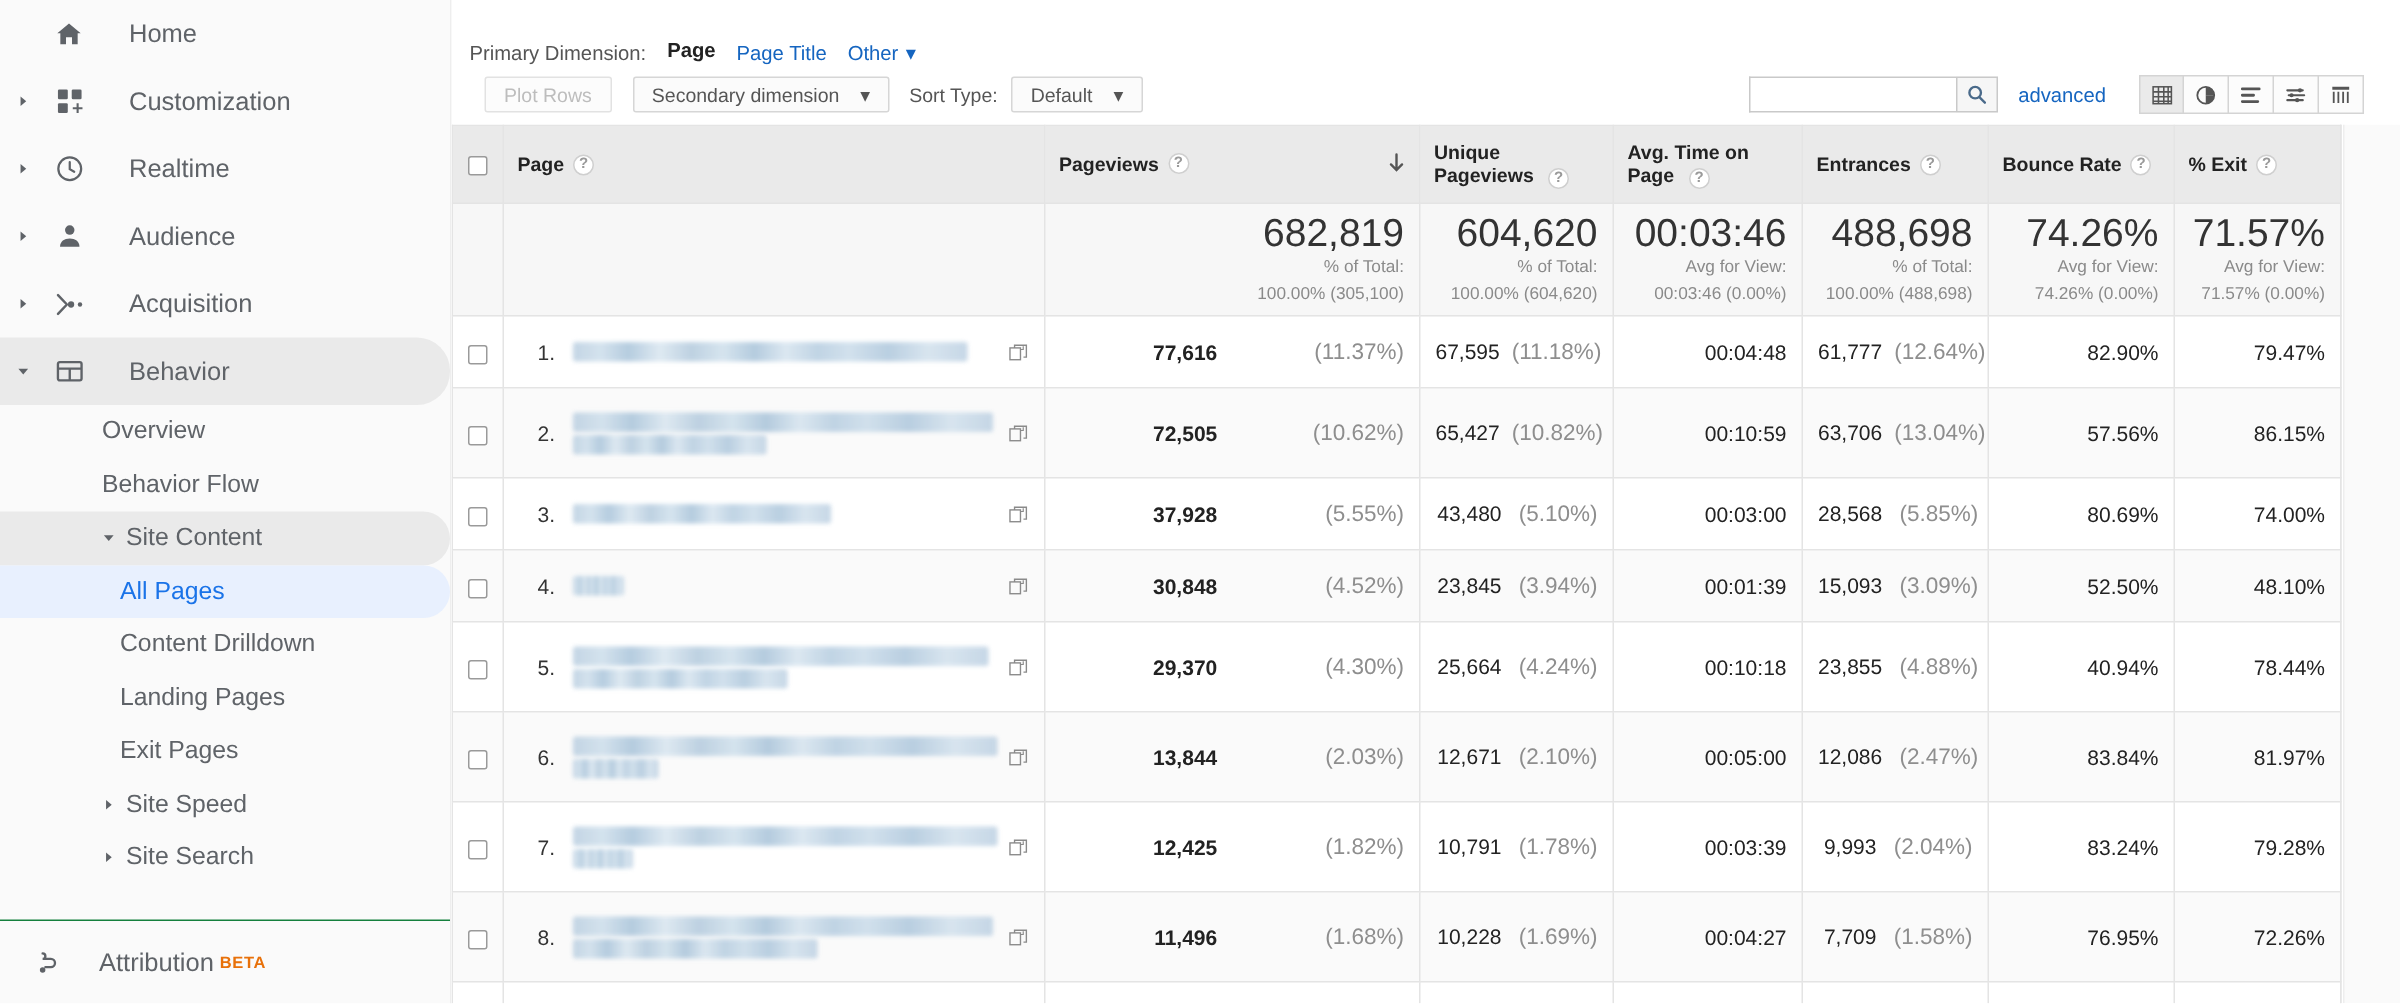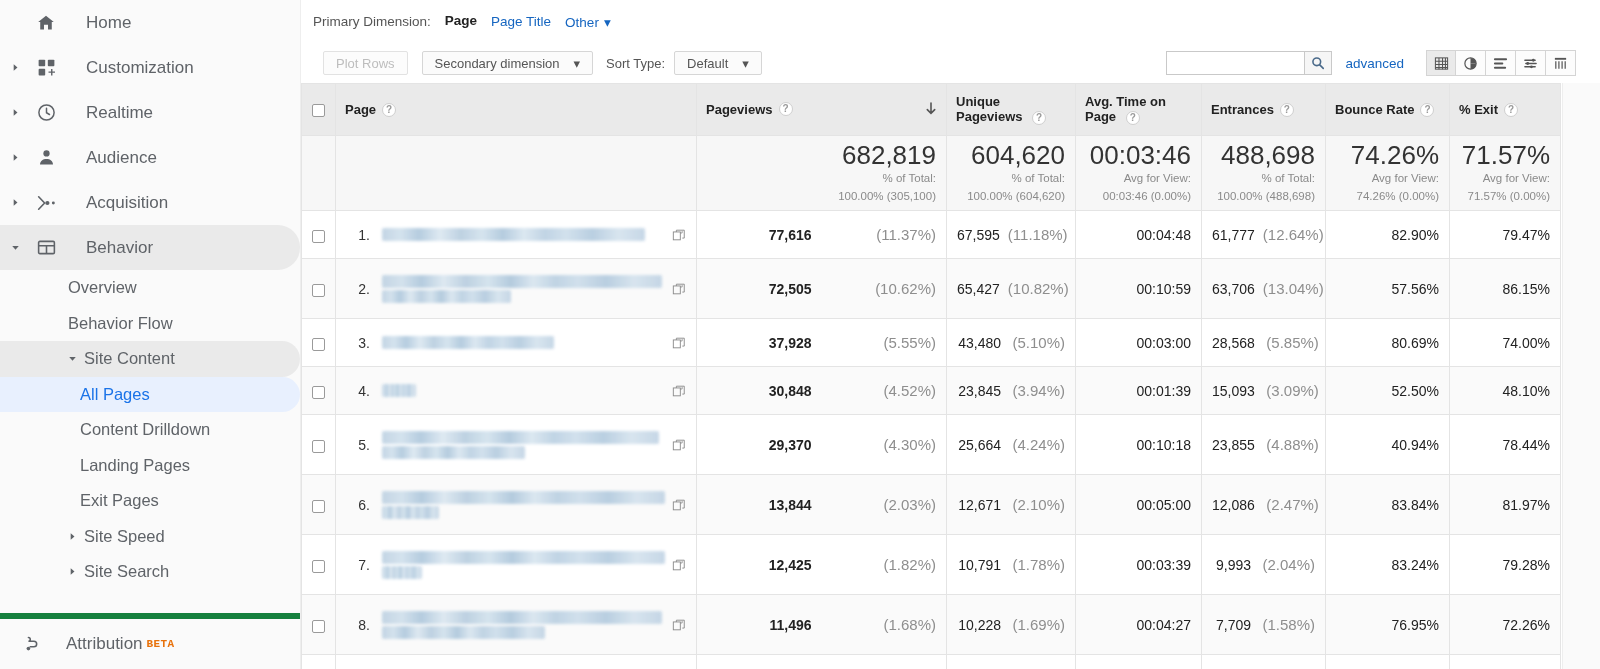--- a/index.html
+++ b/index.html
@@ -49,33 +49,33 @@
   .sub-item.lvl2 { padding-left: 68px; }
   .sub-item.sel-grey { background: #eaeaea; border-radius: 0 22px 22px 0; }
   .sub-item.sel-blue {
     background: #e8f0fe; color: #1a73e8; border-radius: 0 22px 22px 0;
     font-weight: 400;
   }
   .sub-item .tri { margin-right: 7px; display: inline-flex; }
   .attr-row {
     position: absolute; left: 0; bottom: 0; width: 300px; height: 56px;
     display: flex; align-items: center;
-    background: #fafafa; border-top: 6px solid #15803d;
+    background: #fafafa; border-top: 1px solid #15803d;
   }
   .attr-row .ic { width: 66px; flex: 0 0 66px; display: flex; align-items: center; justify-content: center; }
   .attr-row .lbl { font-size: 17px; color: #5f6368; }
   .beta { color: #e8710a; font-size: 11px; font-weight: 700; letter-spacing: .4px;
-          vertical-align: super; margin-left: 4px; font-family: Liberation Mono, monospace; }
+          vertical-align: super; margin-left: 4px; }
 
   
   .main { flex: 1; height: 669px; background: #fff; display: flex; flex-direction: column;
           border-left: 1px solid #eee; overflow: hidden; }
 
   .pdim {
-    height: 43px; display: flex; align-items: center;
+    height: 43px; display: flex; align-items: flex-end;
     padding-left: 12px; font-size: 13.5px; color: #444;
     background: #fff; position: relative;
   }
   .pdim .lab { color: #555; }
   .pdim .opt { margin-left: 14px; color: #1565c0; cursor: pointer; }
   .pdim .opt.active { color: #222; font-weight: bold; cursor: default;
                       border-bottom: 2px solid transparent; }
   .pdim .caret { margin-left: 5px; }
 
   .toolbar {

